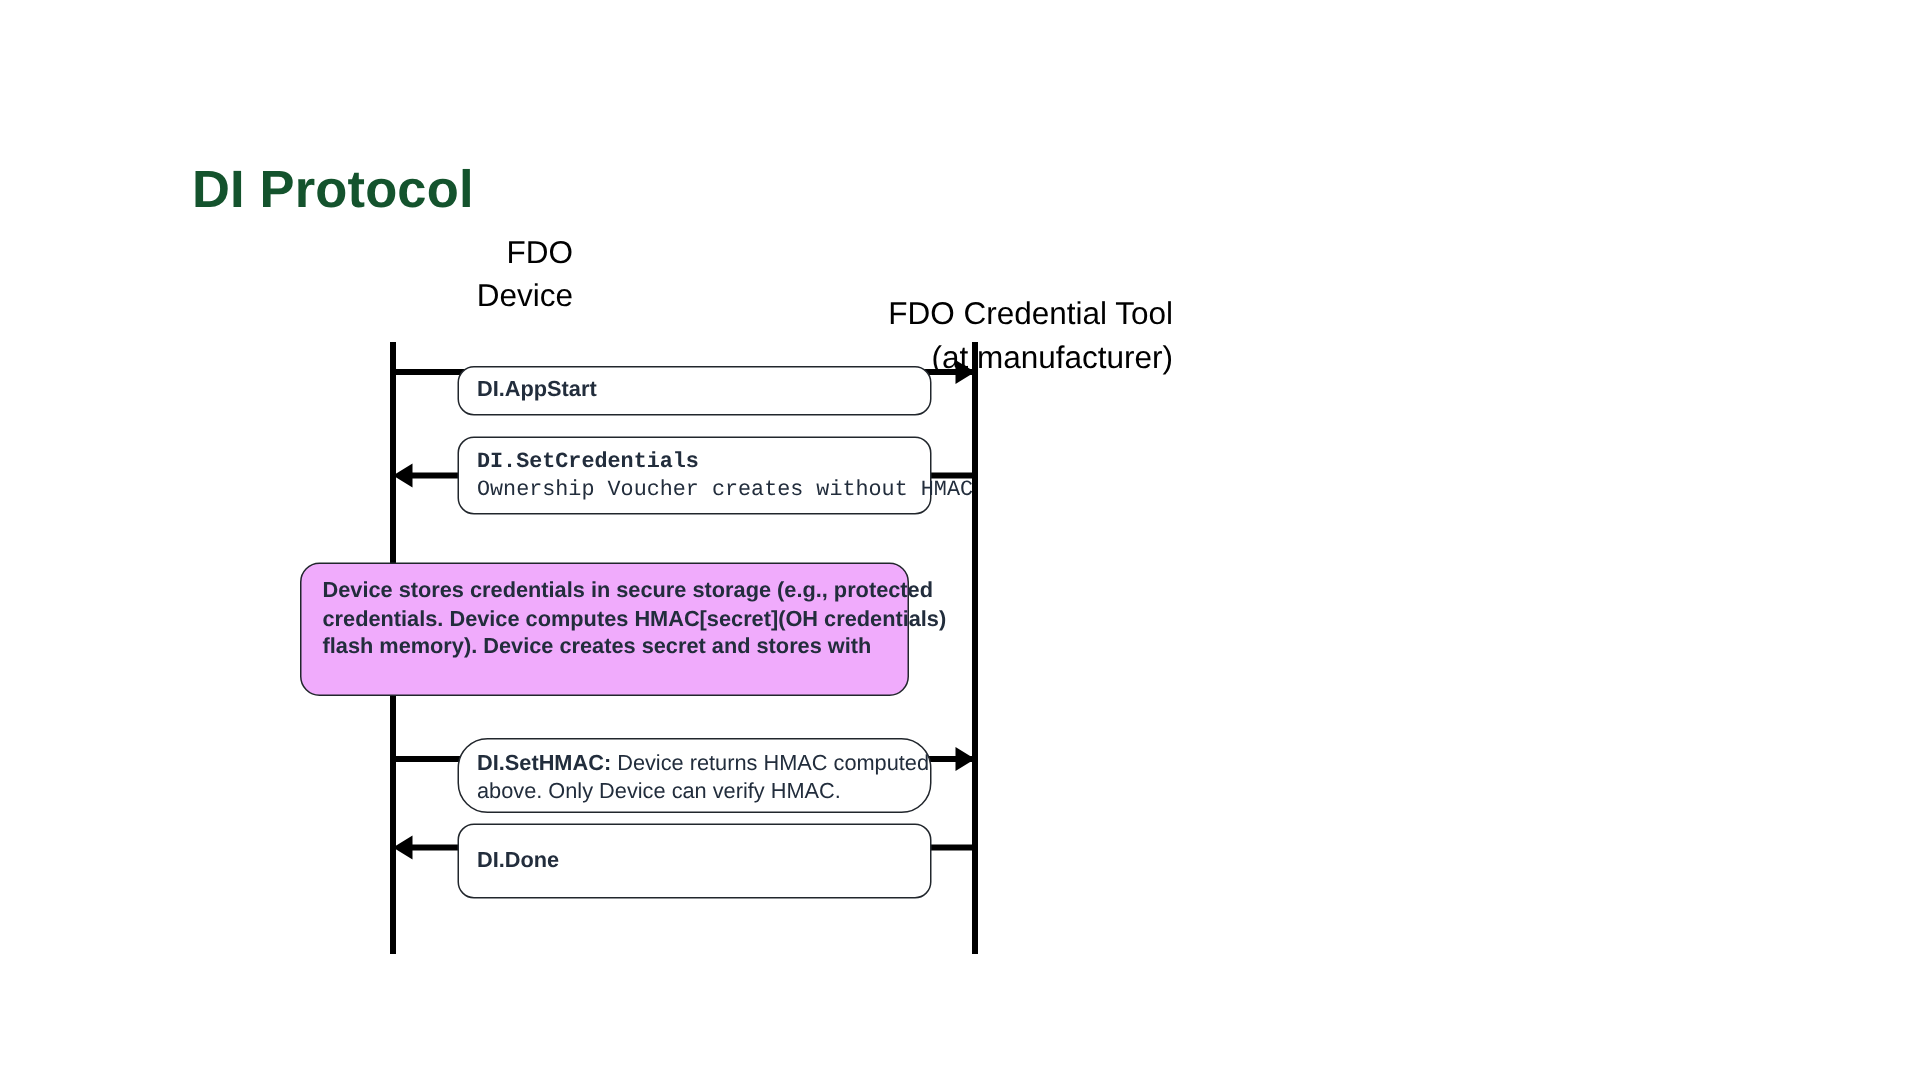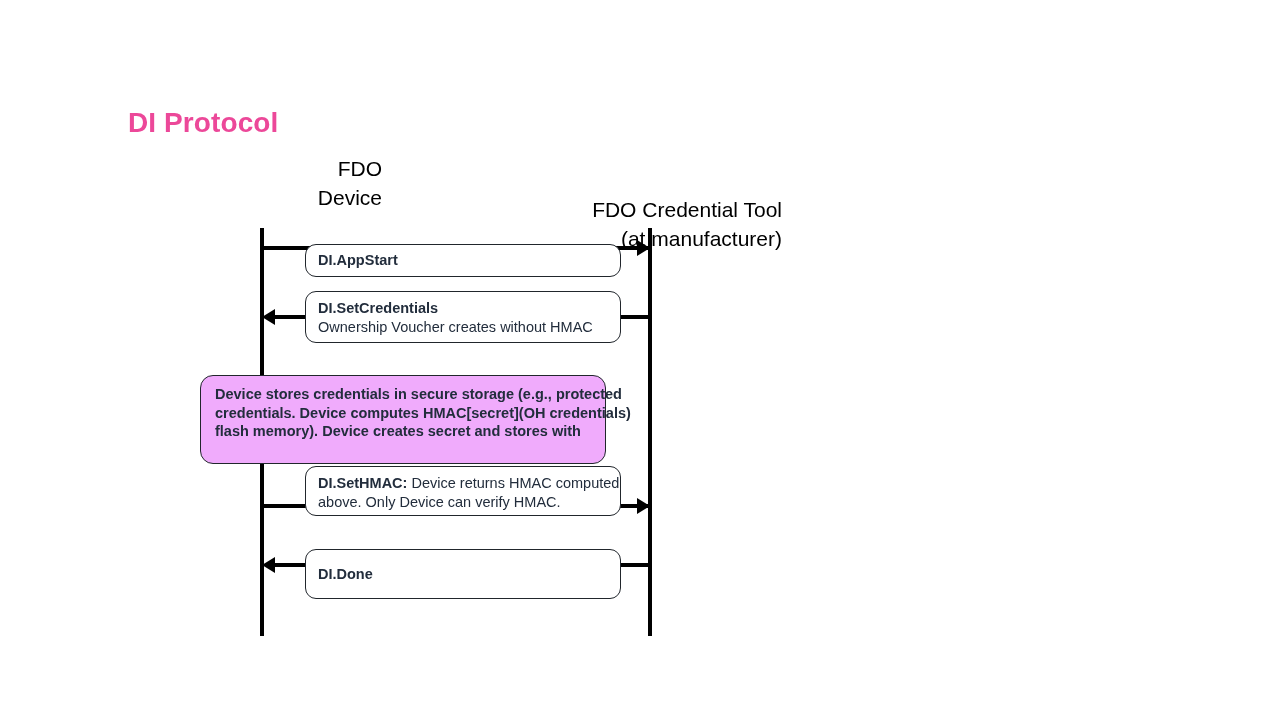--- a/index.html
+++ b/index.html
@@ -23,23 +23,23 @@
     width: 1280px;
     height: 720px;
     background: #ffffff;
   }
 
   
   #slide-title {
     position: absolute;
     left: 128px;
     top: 107px;
-    font-size: 28px;
-    font-weight: bold;
-    color: #ec4899;
+    font-size: 35px;
+    font-weight: bold;
+    color: #14532d;
     letter-spacing: 0.1px;
     white-space: nowrap;
   }
 
   
   .lifeline-header {
     position: absolute;
     text-align: right;
     font-size: 21px;
     color: #000000;
@@ -113,27 +113,29 @@
     display: flex;
     align-items: center;
     font-weight: bold;
   }
   #box-setcredentials {
     left: 305px;
     top: 291px;
     width: 316px;
     height: 52px;
     padding-top: 7px;
+    font-family: Liberation Mono, monospace;
   }
   #box-sethmac {
     left: 305px;
-    top: 466px;
+    top: 492px;
     width: 316px;
     height: 50px;
     padding-top: 7px;
+    border-radius: 20px;
   }
   #box-done {
     left: 305px;
     top: 549px;
     width: 316px;
     height: 50px;
     display: flex;
     align-items: center;
     font-weight: bold;
   }

